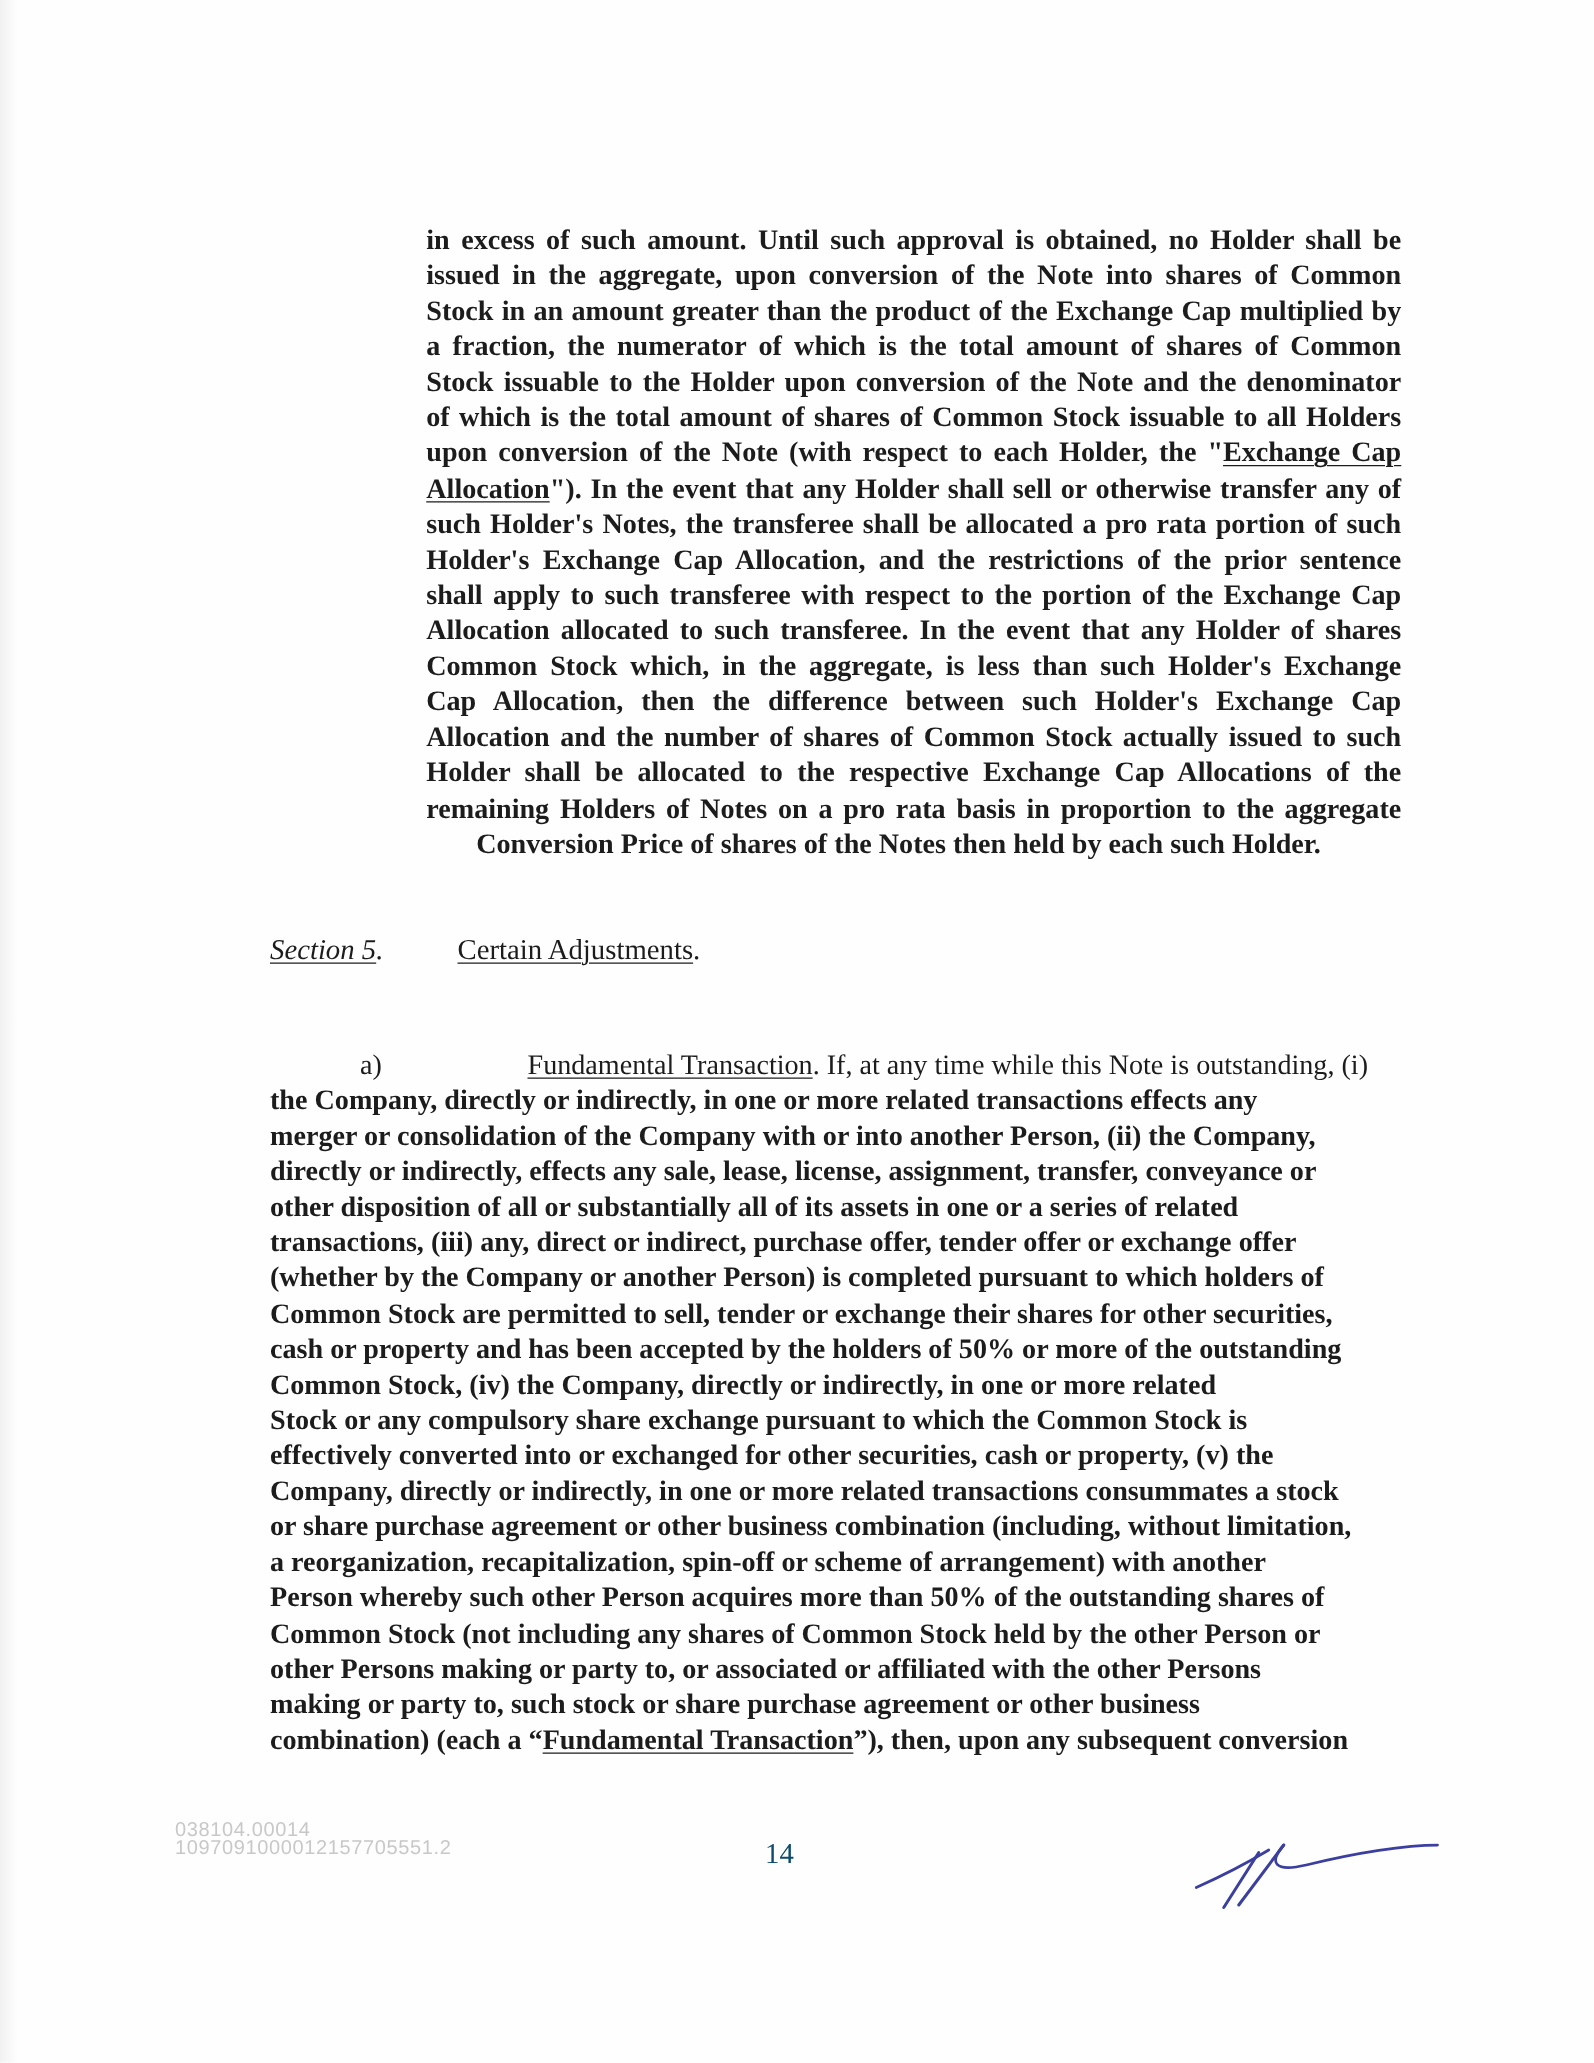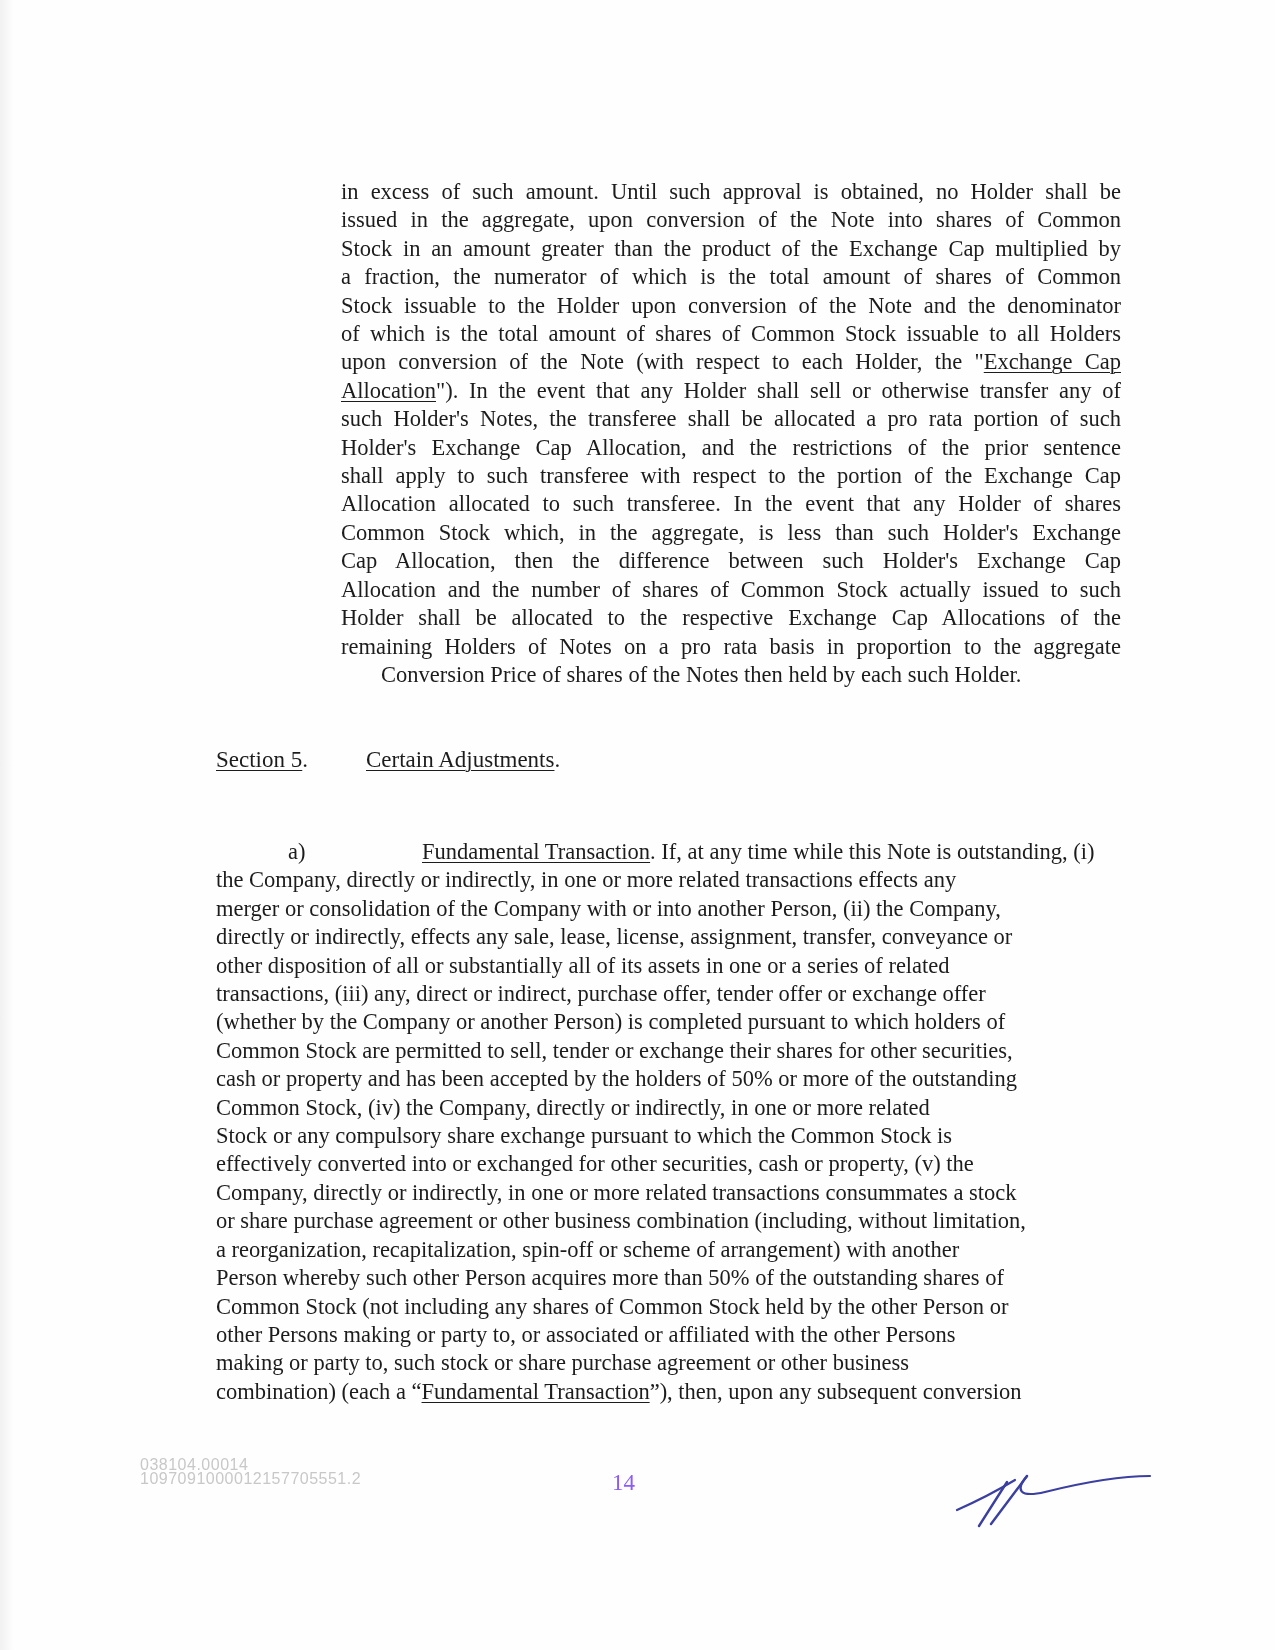--- a/index.html
+++ b/index.html
@@ -2,34 +2,34 @@
 <html><head>
 <meta charset="utf-8">
 <style>
   html, body { margin: 0; padding: 0; background: #ffffff; }
   body { width: 1275px; height: 1650px; position: relative; overflow: hidden;
          font-family: "Liberation Serif", "DejaVu Serif", serif; color: #1c1c1c; }
   .page { position: absolute; left: 0; top: 0; width: 1275px; height: 1650px; background: #fefefe; }
   .edge-shadow { position: absolute; left: 0; top: 0; width: 14px; height: 1650px;
                  background: linear-gradient(to right, #f1f1f1, #fefefe); }
   .para { position: absolute; font-size: 22.5px; line-height: 28.4px; }
-  .line { display: block; white-space: nowrap; }
+  .line { display: block; white-space: nowrap; font-weight: bold; }
   .justify { text-align: justify; text-align-last: justify; }
   .u { text-decoration: underline; text-underline-offset: 3px; text-decoration-thickness: 1px; }
   #p1 { left: 341px; top: 178px; width: 780px; }
   #p1 .line.last { text-align-last: left; margin-left: 40px; }
   #section { position: absolute; left: 216px; top: 747px; font-size: 23px; }
-  #section .num { position: absolute; left: 0; white-space: nowrap; }
+  #section .num { position: absolute; left: 0; white-space: nowrap; font-style: italic; }
   #section .title { position: absolute; left: 150px; white-space: nowrap; }
   #p2 { left: 216px; top: 838px; width: 905px; }
   #p2 .lead { display: block; white-space: nowrap; }
   #p2 .lead .label { display: inline-block; width: 82px; padding-left: 72px; }
   .footer-id { position: absolute; left: 140px; top: 1458px; font-family: "Liberation Sans", sans-serif;
                font-size: 16px; line-height: 14px; color: #c8c8c8; letter-spacing: 0.5px; }
-  .page-number { position: absolute; left: 612px; top: 1470px; font-size: 23px; color: #8b5cf6; }
+  .page-number { position: absolute; left: 612px; top: 1470px; font-size: 23px; color: #0c4a6e; }
   .signature { position: absolute; left: 955px; top: 1462px; width: 220px; height: 75px; }
 </style>
 </head>
 <body>
 
 <div class="page">
   <div class="edge-shadow"></div>
 
   <div class="para" id="p1">
     <span class="line justify">in excess of such amount. Until such approval is obtained, no Holder shall be</span>

